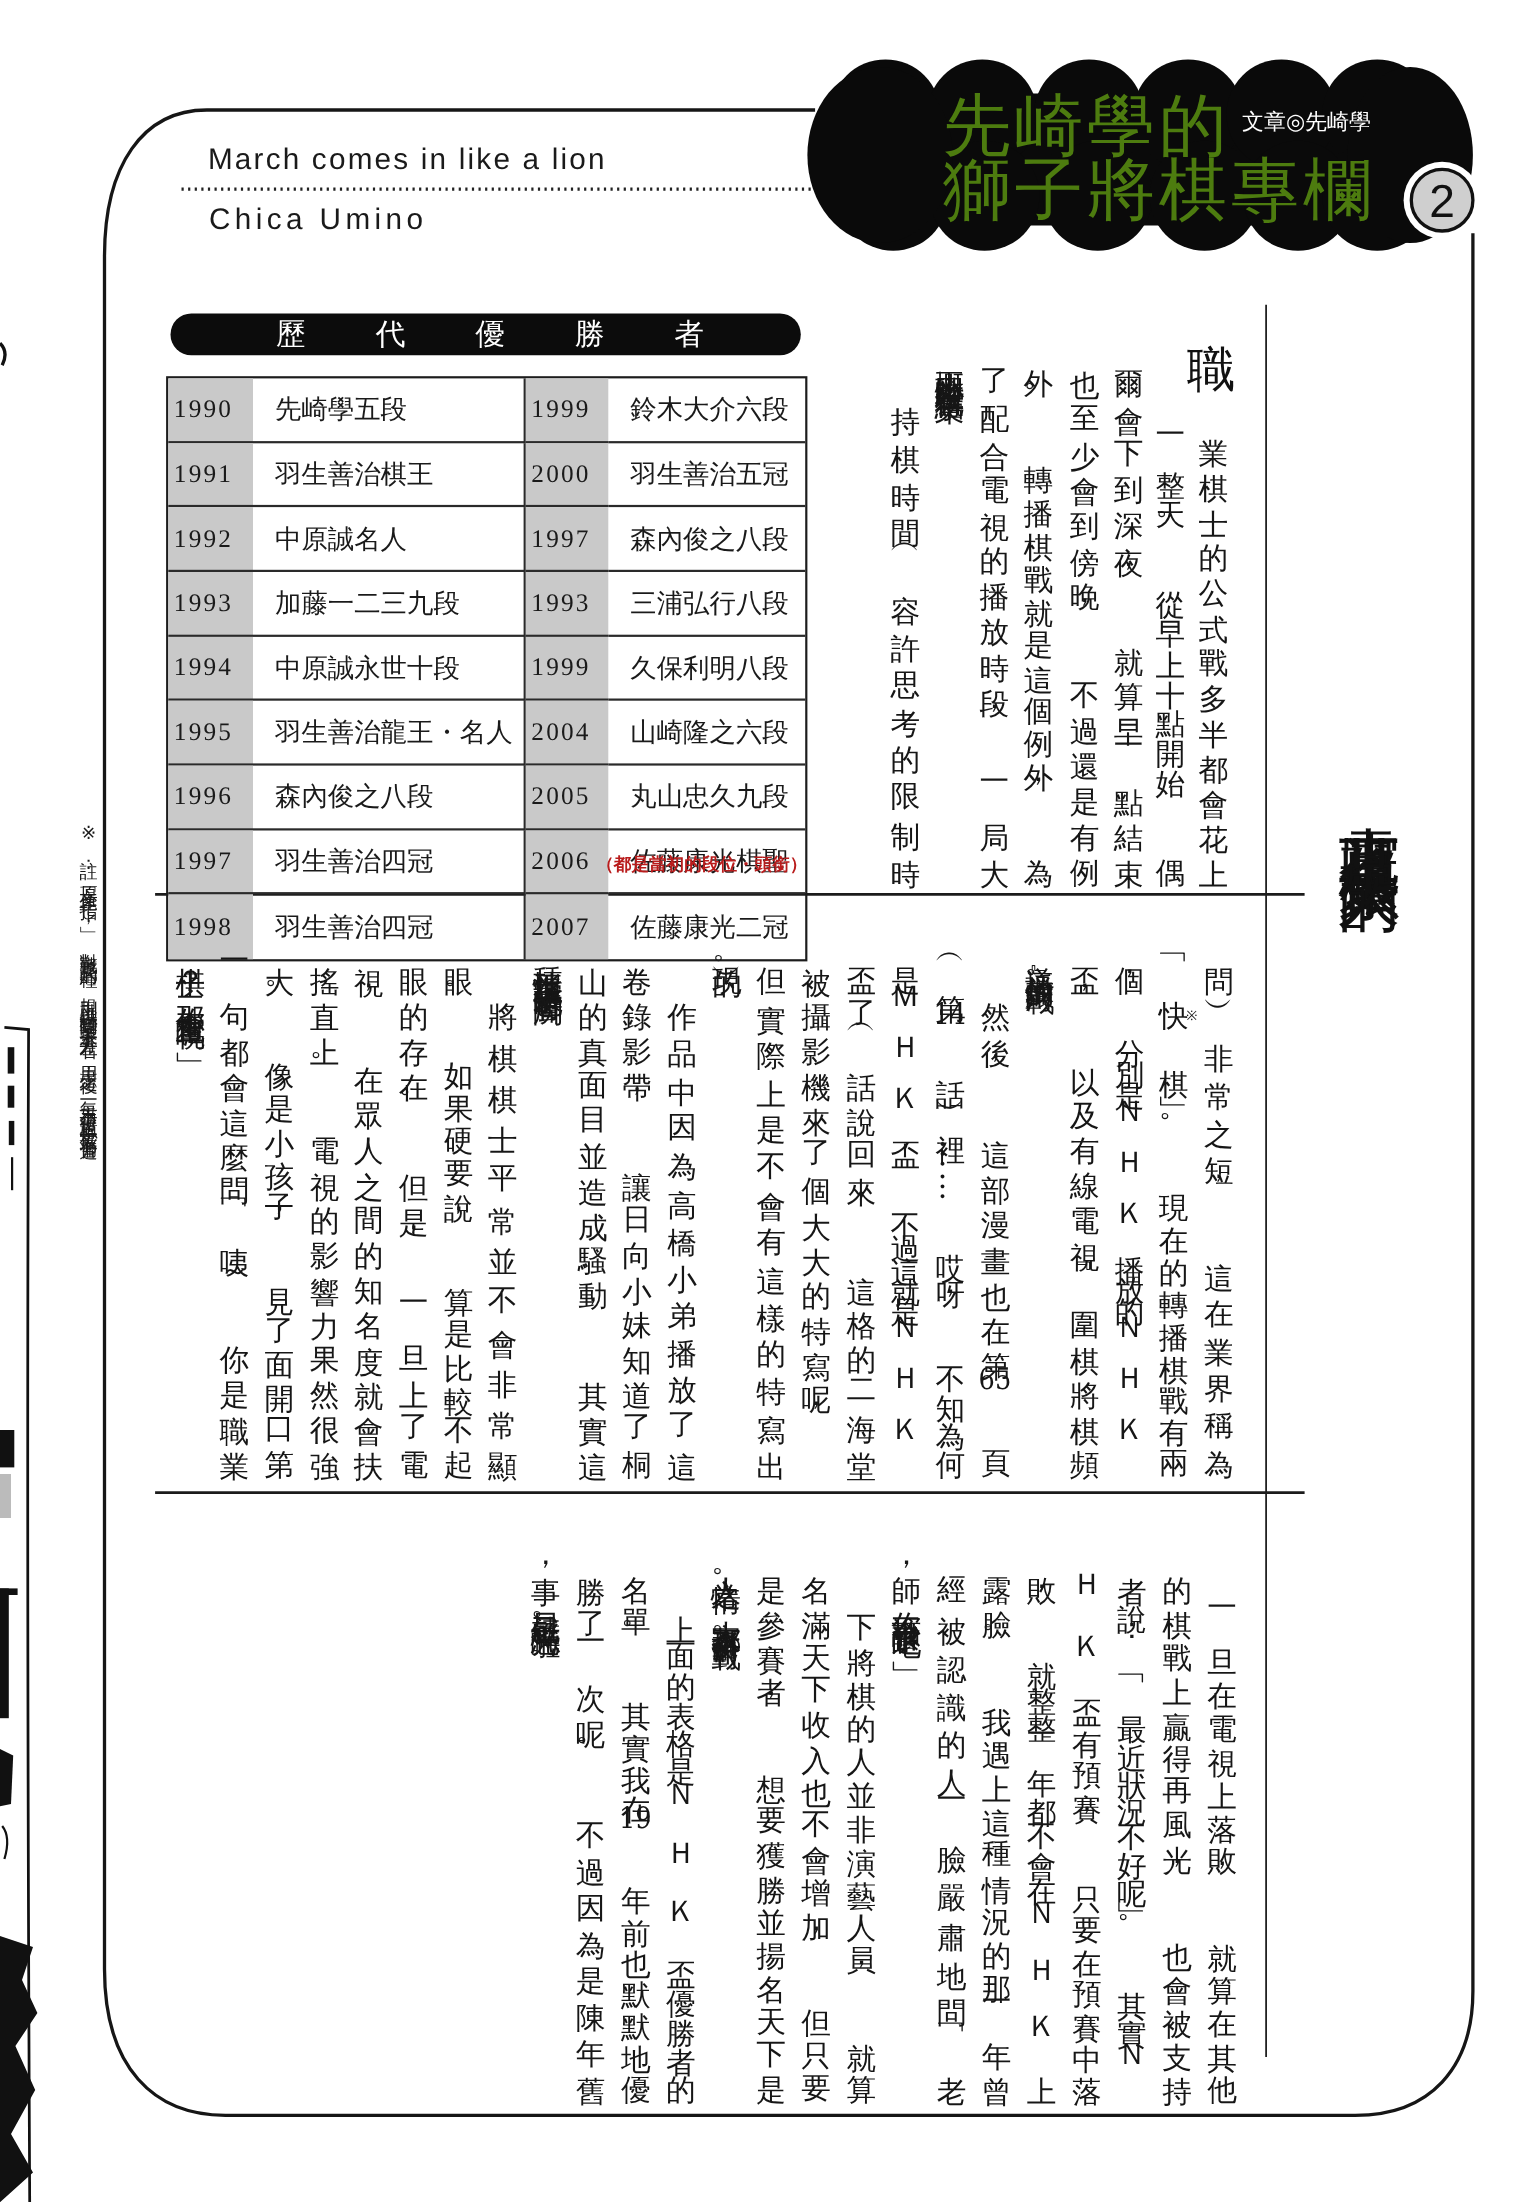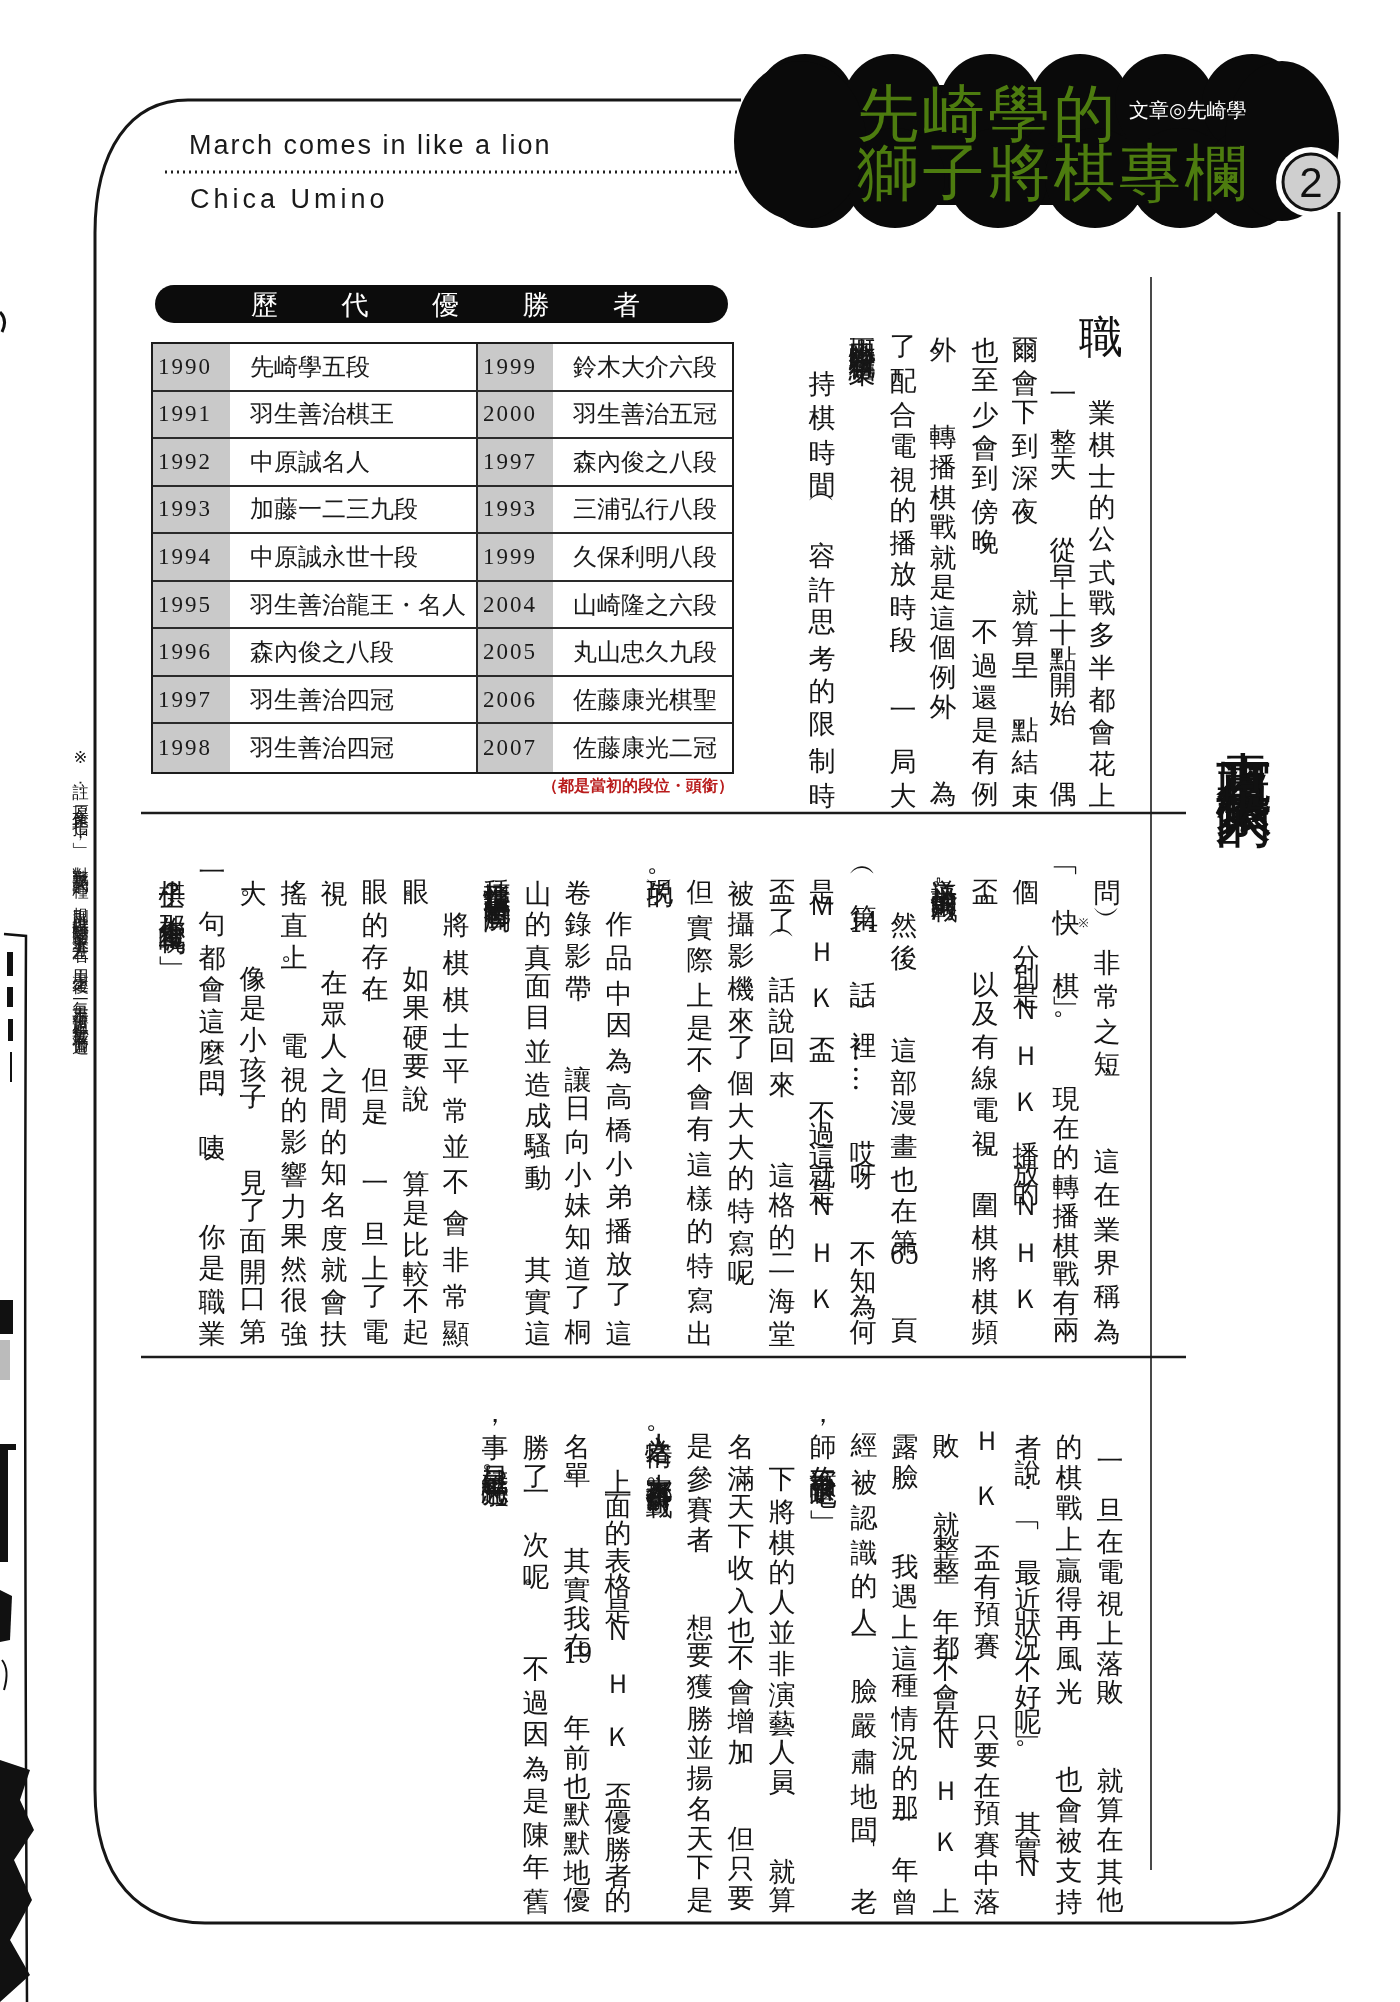--- a/index.html
+++ b/index.html
@@ -12,21 +12,21 @@
   .author { left: 190px; top: 184px; font-family: "Liberation Sans", sans-serif; font-size: 27px; letter-spacing: 4px; color: #1a1a1a; white-space: nowrap; }
   .col-title { color: #4d7c0f; font-family: "DejaVu Sans", "Liberation Sans", sans-serif; font-size: 62px; letter-spacing: 3.5px; line-height: 1; white-space: nowrap; }
   .col-title.l1 { left: 857px; top: 83px; }
   .col-title.l2 { left: 857px; top: 142px; }
   .byline { left: 1129px; top: 100px; color: #ffffff; font-family: "DejaVu Serif", serif; font-size: 20px; line-height: 1; white-space: nowrap; }
   .issue-num { left: 1282px; top: 154px; width: 58px; height: 58px; display: flex; align-items: center; justify-content: center; font-family: "Liberation Sans", sans-serif; font-size: 42px; color: #111; }
 
   
   .pill { left: 155px; top: 285px; width: 573px; height: 38px; border-radius: 19px; background: #0c0c0c; display: flex; align-items: center; justify-content: space-between; box-sizing: border-box; padding: 0 88px 0 96px; }
   .pill span { color: #fff; font-family: "DejaVu Serif", "Liberation Serif", serif; font-size: 27px; line-height: 1; }
-  .wtable { left: 151px; top: 342px; width: 583px; height: 432px; box-sizing: border-box; border: 2.5px solid #1c1c1c; display: grid; grid-template-columns: 77px 248px 75px 1fr; grid-template-rows: repeat(9, 1fr); }
+  .wtable { left: 151px; top: 342px; width: 583px; height: 532px; box-sizing: border-box; border: 2.5px solid #1c1c1c; display: grid; grid-template-columns: 77px 248px 75px 1fr; grid-template-rows: repeat(9, 1fr); }
   .wtable .cell { display: flex; align-items: center; box-sizing: border-box; border-bottom: 2px solid #2a2a2a; white-space: nowrap; overflow: hidden; }
   .wtable .cell.last { border-bottom: none; }
   .wtable .year { background: #c9c9c9; font-family: "Liberation Serif", serif; font-size: 23px; letter-spacing: 2px; padding-left: 5px; color: #1a1a1a; }
   .wtable .name { font-family: "DejaVu Serif", "Liberation Serif", serif; font-size: 24px; padding-left: 20px; color: #1a1a1a; }
   .wtable .name.left { border-right: 2px solid #2a2a2a; }
   .table-note { left: 420px; width: 314px; top: 776px; text-align: right; font-family: "DejaVu Sans", sans-serif; font-size: 16px; font-weight: bold; color: #b91c1c; white-space: nowrap; }
 
   
   .vcol { position: absolute; writing-mode: vertical-rl; width: 40px; line-height: 40px;
           font-family: "DejaVu Serif", "Liberation Serif", serif; font-size: 27px; letter-spacing: 2.5px;

